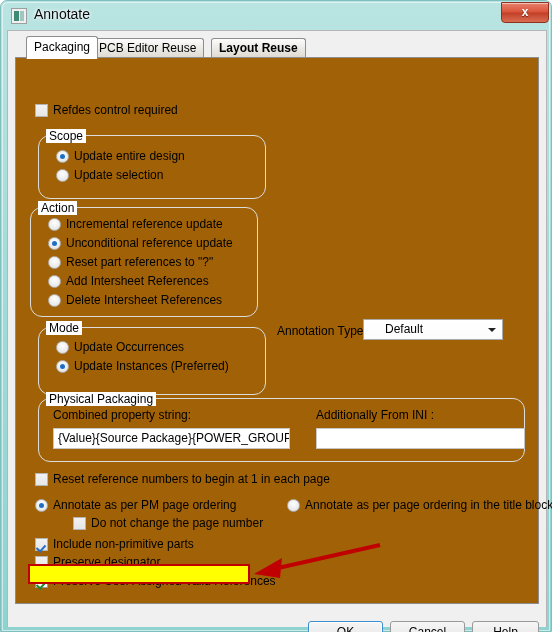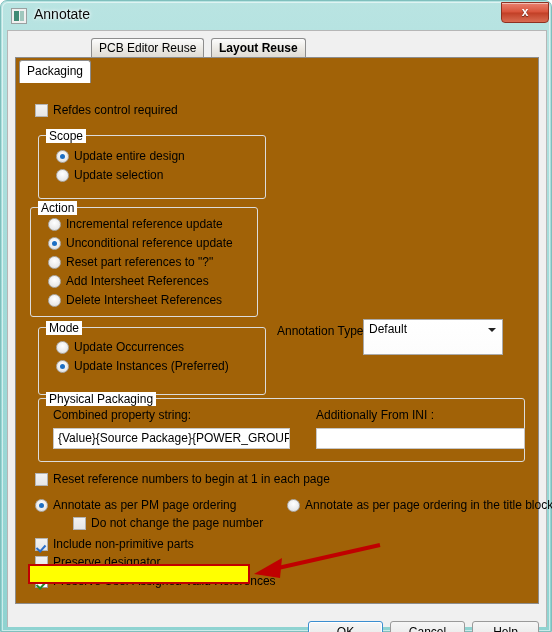--- a/index.html
+++ b/index.html
@@ -141,21 +141,21 @@
     background: #a16207;
     border: 1px solid #8d8d8d;
     box-sizing: border-box;
   }
 
   
   .group {
     position: absolute;
     box-sizing: border-box;
     border: 1px solid #dcdcdc;
-    border-radius: 3px;
+    border-radius: 12px;
   }
   .group-title {
     position: absolute;
     top: -7px; left: 7px;
     background: #ffffff;
     padding: 0 3px;
     font-size: 12px;
     color: #000;
     white-space: nowrap;
   }
@@ -233,27 +233,27 @@
     color: #000;
     padding: 0 4px;
     line-height: 19px;
     height: 21px;
     white-space: nowrap;
     overflow: hidden;
   }
   .combo {
     position: absolute;
     box-sizing: border-box;
-    height: 36px;
+    height: 21px;
     background: linear-gradient(180deg,#ffffff 0%, #fcfcfc 100%);
     border: 1px solid #aaaaaa;
     font-size: 12px;
     color: #000;
     line-height: 19px;
-    padding-left: 5px;
+    padding-left: 21px;
   }
   .combo-arrow {
     position: absolute;
     right: 1px; top: 1px;
     width: 17px; height: 17px;
   }
   .combo-arrow::after {
     content: "";
     position: absolute;
     left: 4px; top: 7px;
@@ -303,21 +303,21 @@
 
   <div id="titlebar">
     <div id="title-icon"></div>
     <div id="title-text">Annotate</div>
     <div id="close-button">x</div>
   </div>
 
   <div id="client">
 
     <div id="tabstrip">
-      <div class="tab active" style="left:4px;margin-top:24px;">Packaging</div>
+      <div class="tab active" style="left:11px;">Packaging</div>
       <div class="tab" style="left:76px;">PCB Editor Reuse</div>
       <div class="tab" style="left:196px;font-weight:bold;">Layout Reuse</div>
     </div>
 
     <div id="tabpage">
 
       <div class="row" style="left:19px; top:45px;">
         <span class="cb"></span>
         <span class="row-label">Refdes control required</span>
       </div>

